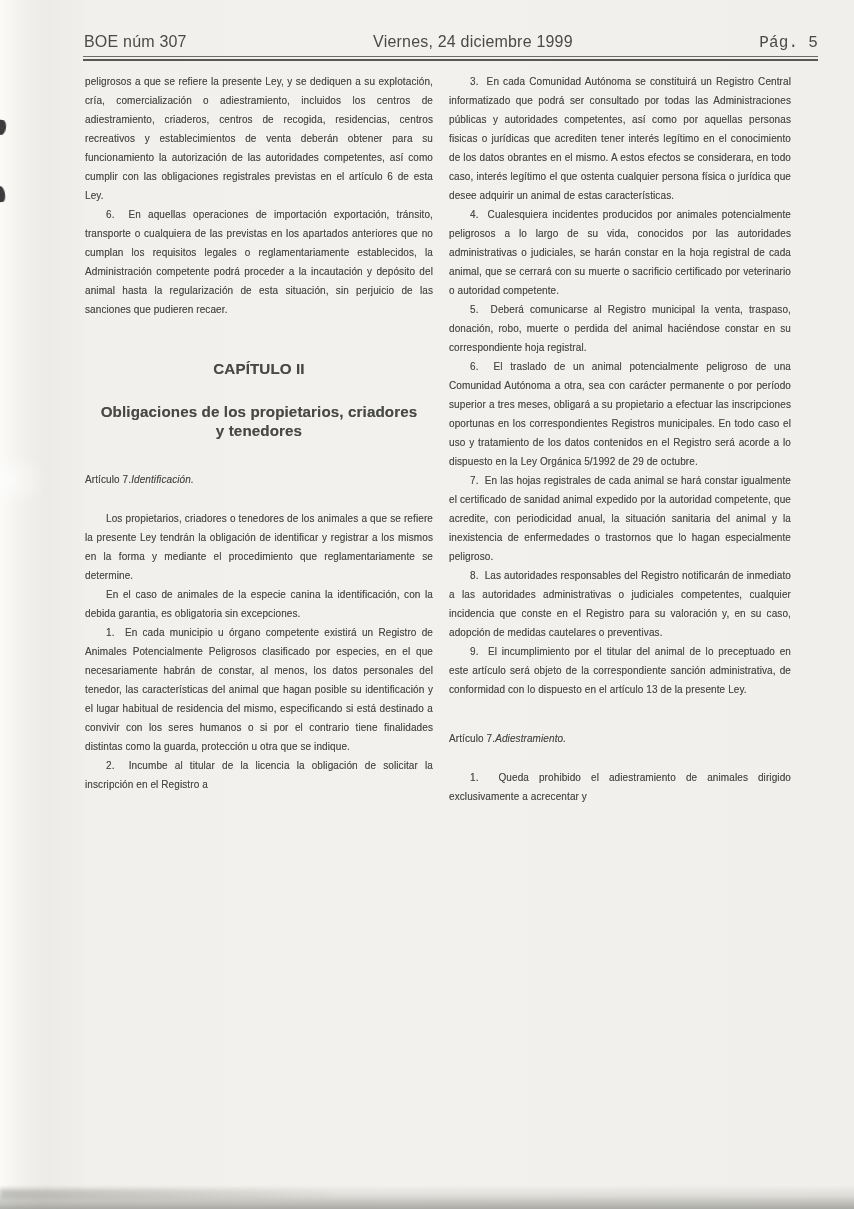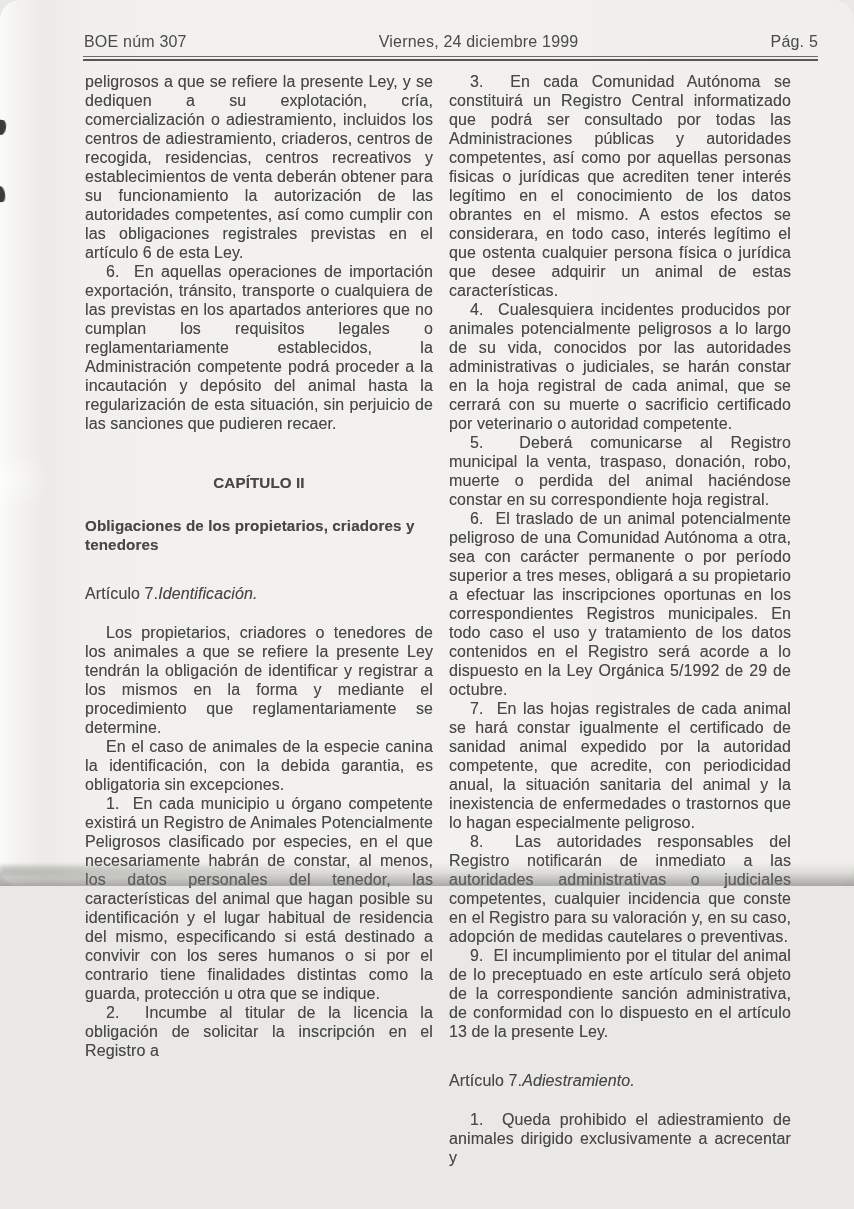--- a/index.html
+++ b/index.html
@@ -2,26 +2,25 @@
 <html><head>
 <meta charset="utf-8">
 <style>
   html,body{margin:0;padding:0;}
   body{
     width:854px;height:1209px;overflow:hidden;
     font-family:"Liberation Sans","DejaVu Sans",sans-serif;
     background:#e9e8e4;
   }
   .page{
-    position:relative;width:854px;height:886px;
+    position:relative;width:854px;height:1209px;
     background:
       radial-gradient(ellipse 60px 40px at 8px 480px, rgba(255,255,255,.55), rgba(255,255,255,0) 70%),
       linear-gradient(90deg, #fbfbf9 0px, #f3f2ee 18px, #ecebe7 45px, #f1f0ec 90px, #f2f1ed 400px, #f0efeb 100%);
     color:#454545;
-    border-radius:20px;
   }
   
   .bottom-shadow{
     position:absolute;left:0;bottom:0;width:100%;height:24px;
     background:linear-gradient(180deg, rgba(130,130,125,0) 0%, rgba(130,130,125,.18) 45%, rgba(125,125,120,.45) 80%, rgba(110,110,106,.55) 100%);
   }
   .bottom-shadow::before{
     content:"";position:absolute;left:0;bottom:10px;width:40%;height:10px;
     background:linear-gradient(90deg, rgba(120,120,115,.35), rgba(120,120,115,0));
     filter:blur(2px);
@@ -31,47 +30,47 @@
   .artifact.a1{left:-2px;top:120px;width:8px;height:15px;border-radius:0 70% 70% 0;transform:rotate(8deg);}
   .artifact.a2{left:-2px;top:186px;width:7px;height:16px;border-radius:0 80% 60% 0;transform:rotate(-6deg);}
 
   header{
     position:absolute;top:33px;left:84px;width:734px;
     display:flex;align-items:baseline;
     font-size:16px;color:#4a4a4a;letter-spacing:.2px;
   }
   header .h-left{flex:0 0 auto;}
   header .h-center{flex:1 1 auto;text-align:center;}
-  header .h-right{flex:0 0 auto;}
+  header .h-right{flex:0 0 auto;font-family:Liberation Mono, monospace;}
   .rule{
     position:absolute;top:56px;left:83px;width:735px;height:2px;
     border-top:1px solid #6b6b69;border-bottom:2px solid #575755;
   }
 
   .columns{
     position:absolute;top:72px;left:85px;width:706px;
     display:flex;gap:16px;
   }
   .col{width:348px;flex:0 0 348px;}
   .col.right{width:342px;flex:0 0 342px;}
 
   .col p, .col h2, .col h3{
-    margin:0;font-size:16px;line-height:19px;
+    margin:0;font-size:10px;line-height:19px;
     color:#484846;letter-spacing:.1px;
     text-shadow:0 0 .5px rgba(90,90,88,.55);
   }
   p.para{text-align:justify;}
   p.para.indent{text-indent:21px;}
   h2.chapter{
     font-weight:bold;text-align:center;font-size:15.2px;
     margin:40px 0 24px 0;
   }
   h3.section-title{
-    font-weight:bold;font-size:15.2px;
-    margin:0 0;
+    font-weight:bold;text-align:center;font-size:15.2px;
+    margin:0 10px;
   }
   p.article{margin:30px 0 20px 0;}
   p.article .art-title{font-style:italic;margin-left:0;}
 </style>
 </head>
 <body>
 
 <div class="page">
   <div class="artifact a1"></div>
   <div class="artifact a2"></div>

